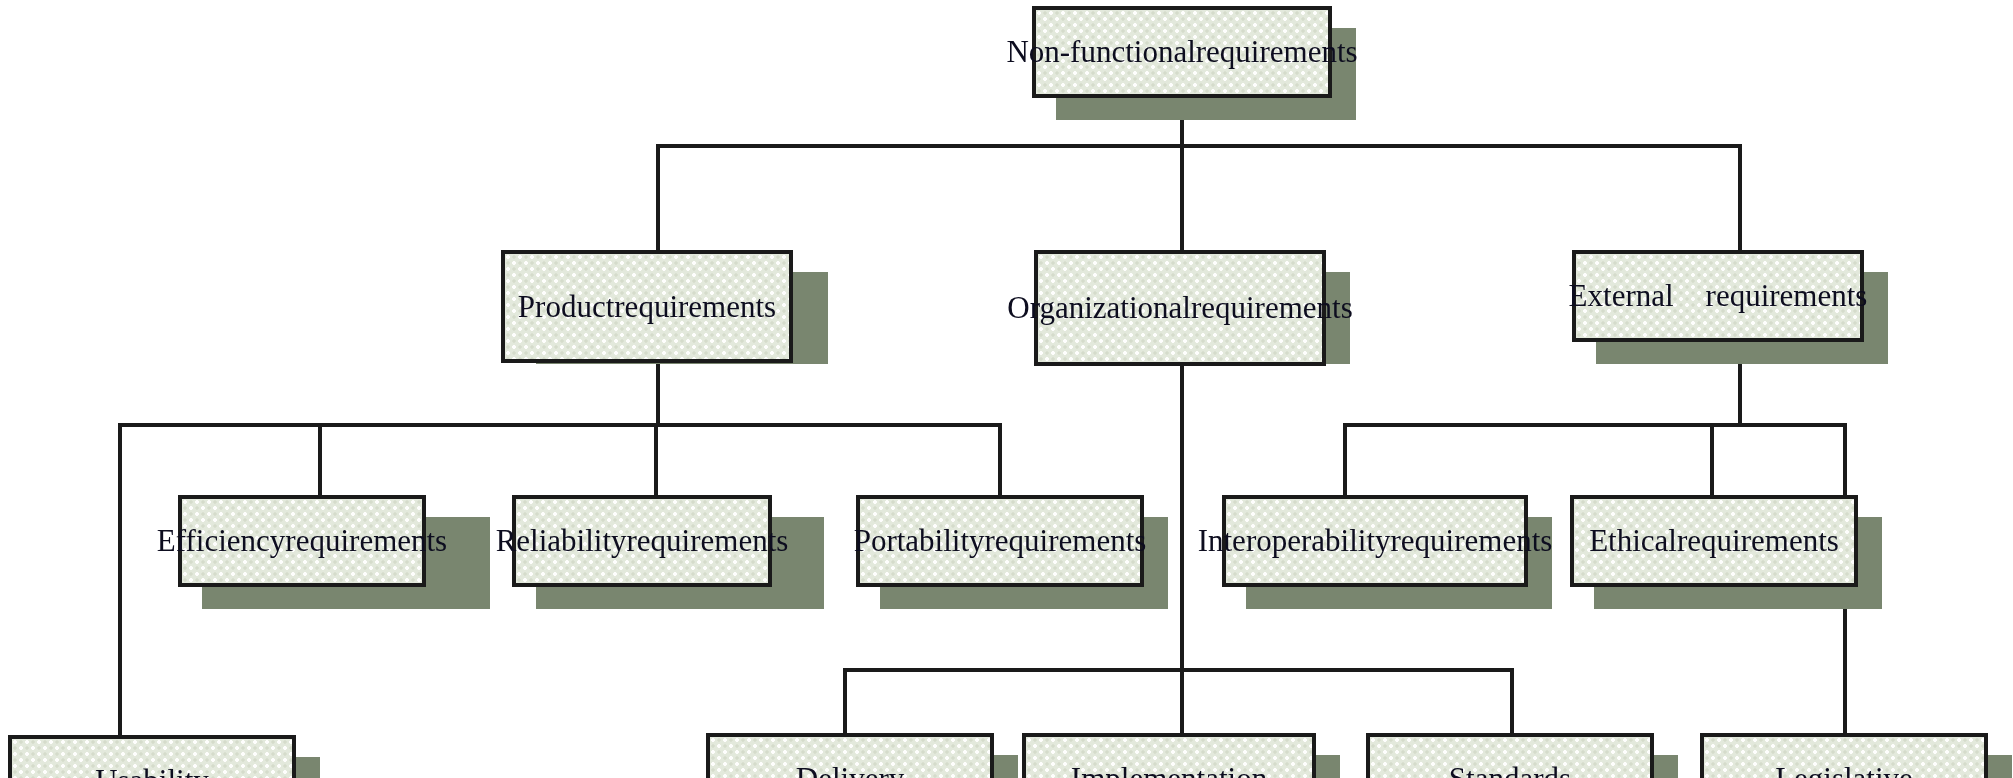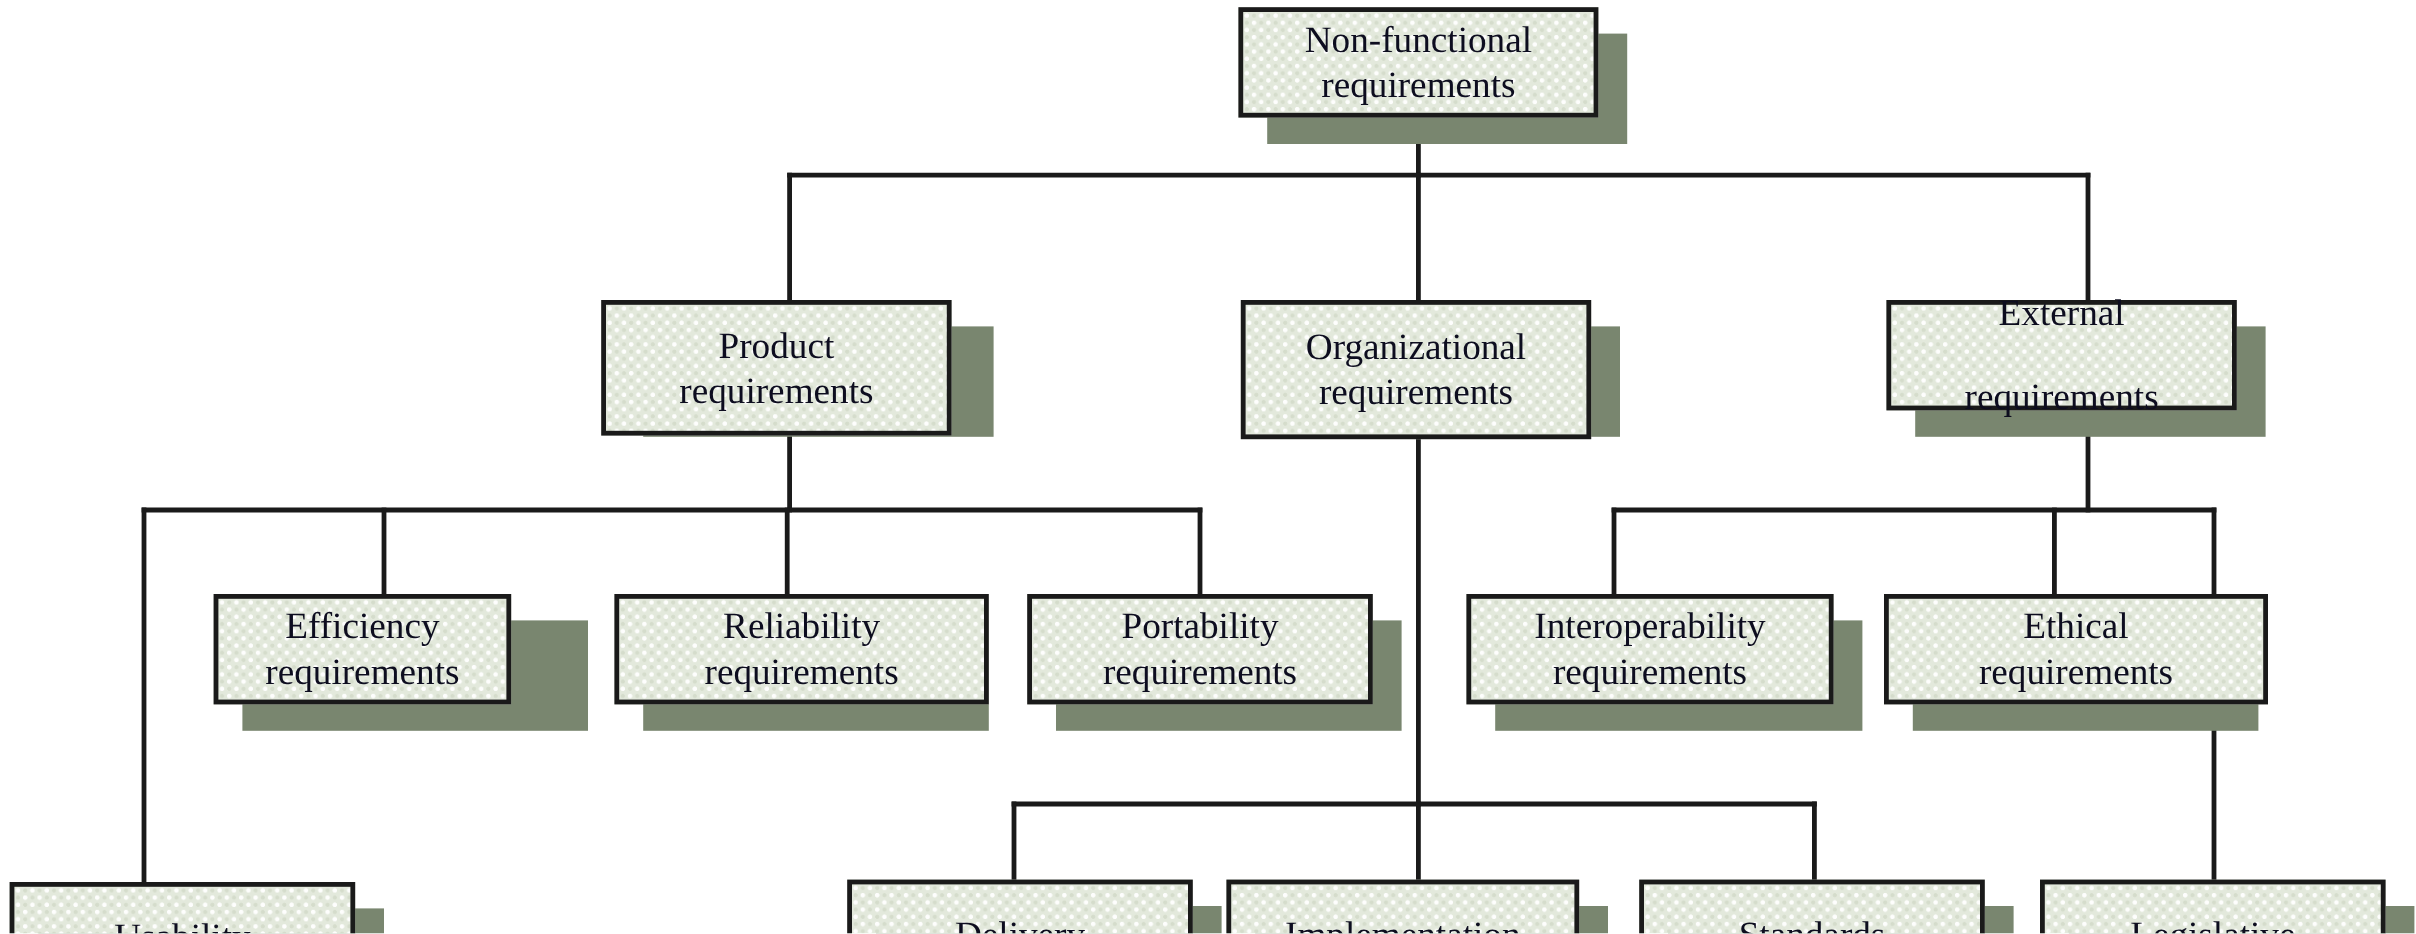--- a/index.html
+++ b/index.html
@@ -27,21 +27,21 @@
     box-sizing: border-box;
     border: 4px solid #1a1a1a;
     background-color: #e3e9dc;
     background-image:
       radial-gradient(circle at 3px 3px, rgba(255,255,255,0.95) 1.6px, rgba(255,255,255,0) 2.2px),
       radial-gradient(circle at 9px 9px, rgba(255,255,255,0.95) 1.6px, rgba(255,255,255,0) 2.2px),
       radial-gradient(circle at 9px 3px, rgba(208,216,198,0.75) 1.4px, rgba(208,216,198,0) 2.0px),
       radial-gradient(circle at 3px 9px, rgba(208,216,198,0.75) 1.4px, rgba(208,216,198,0) 2.0px);
     background-size: 12px 12px, 12px 12px, 12px 12px, 12px 12px;
     display: flex;
-    flex-direction: column;
+    flex-direction: row;
     align-items: center;
     justify-content: center;
     color: #0d0d1f;
     font-size: 31px;
     line-height: 1.22;
     text-align: center;
     white-space: nowrap;
     z-index: 3;
   }
   .node .ln { display: block; }
@@ -108,33 +108,33 @@
         <span class="ln">requirements</span>
       </div>
       <div class="node" style="left: 1572px; top: 250px; width: 292px; height: 92px; gap: 32px;">
         <span class="ln">External</span>
         <span class="ln">requirements</span>
       </div>
       <div class="node" style="left: 178px; top: 495px; width: 248px; height: 92px;">
         <span class="ln">Efficiency</span>
         <span class="ln">requirements</span>
       </div>
-      <div class="node" style="left: 512px; top: 495px; width: 312px; height: 92px;">
+      <div class="node" style="left: 512px; top: 495px; width: 260px; height: 92px;">
         <span class="ln">Reliability</span>
         <span class="ln">requirements</span>
       </div>
       <div class="node" style="left: 856px; top: 495px; width: 288px; height: 92px;">
         <span class="ln">Portability</span>
         <span class="ln">requirements</span>
       </div>
       <div class="node" style="left: 1222px; top: 495px; width: 306px; height: 92px;">
         <span class="ln">Interoperability</span>
         <span class="ln">requirements</span>
       </div>
-      <div class="node" style="left: 1570px; top: 495px; width: 320px; height: 92px;">
+      <div class="node" style="left: 1570px; top: 495px; width: 288px; height: 92px;">
         <span class="ln">Ethical</span>
         <span class="ln">requirements</span>
       </div>
       <div class="node" style="left: 8px; top: 735px; width: 288px; height: 92px;">
         <span class="ln">Usability</span>
       </div>
       <div class="node" style="left: 706px; top: 733px; width: 288px; height: 92px;">
         <span class="ln">Delivery</span>
       </div>
       <div class="node" style="left: 1022px; top: 733px; width: 294px; height: 92px;">

